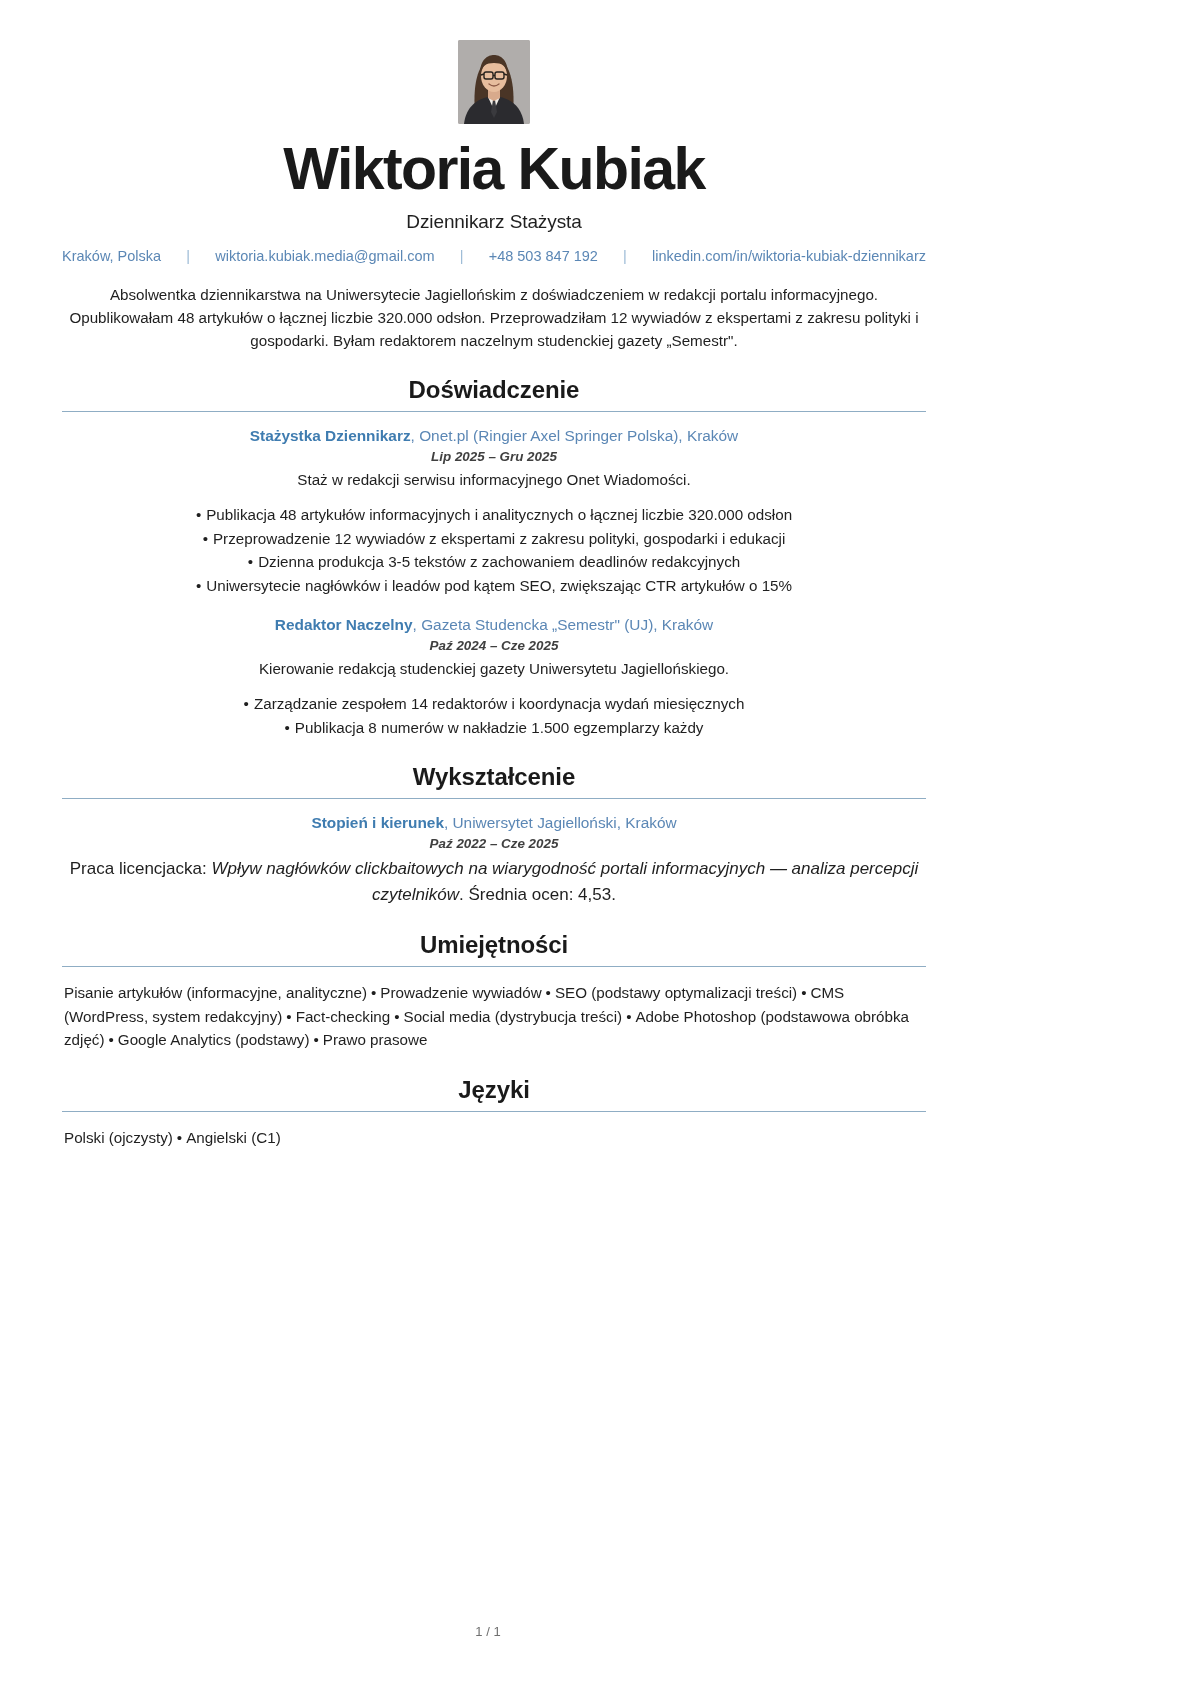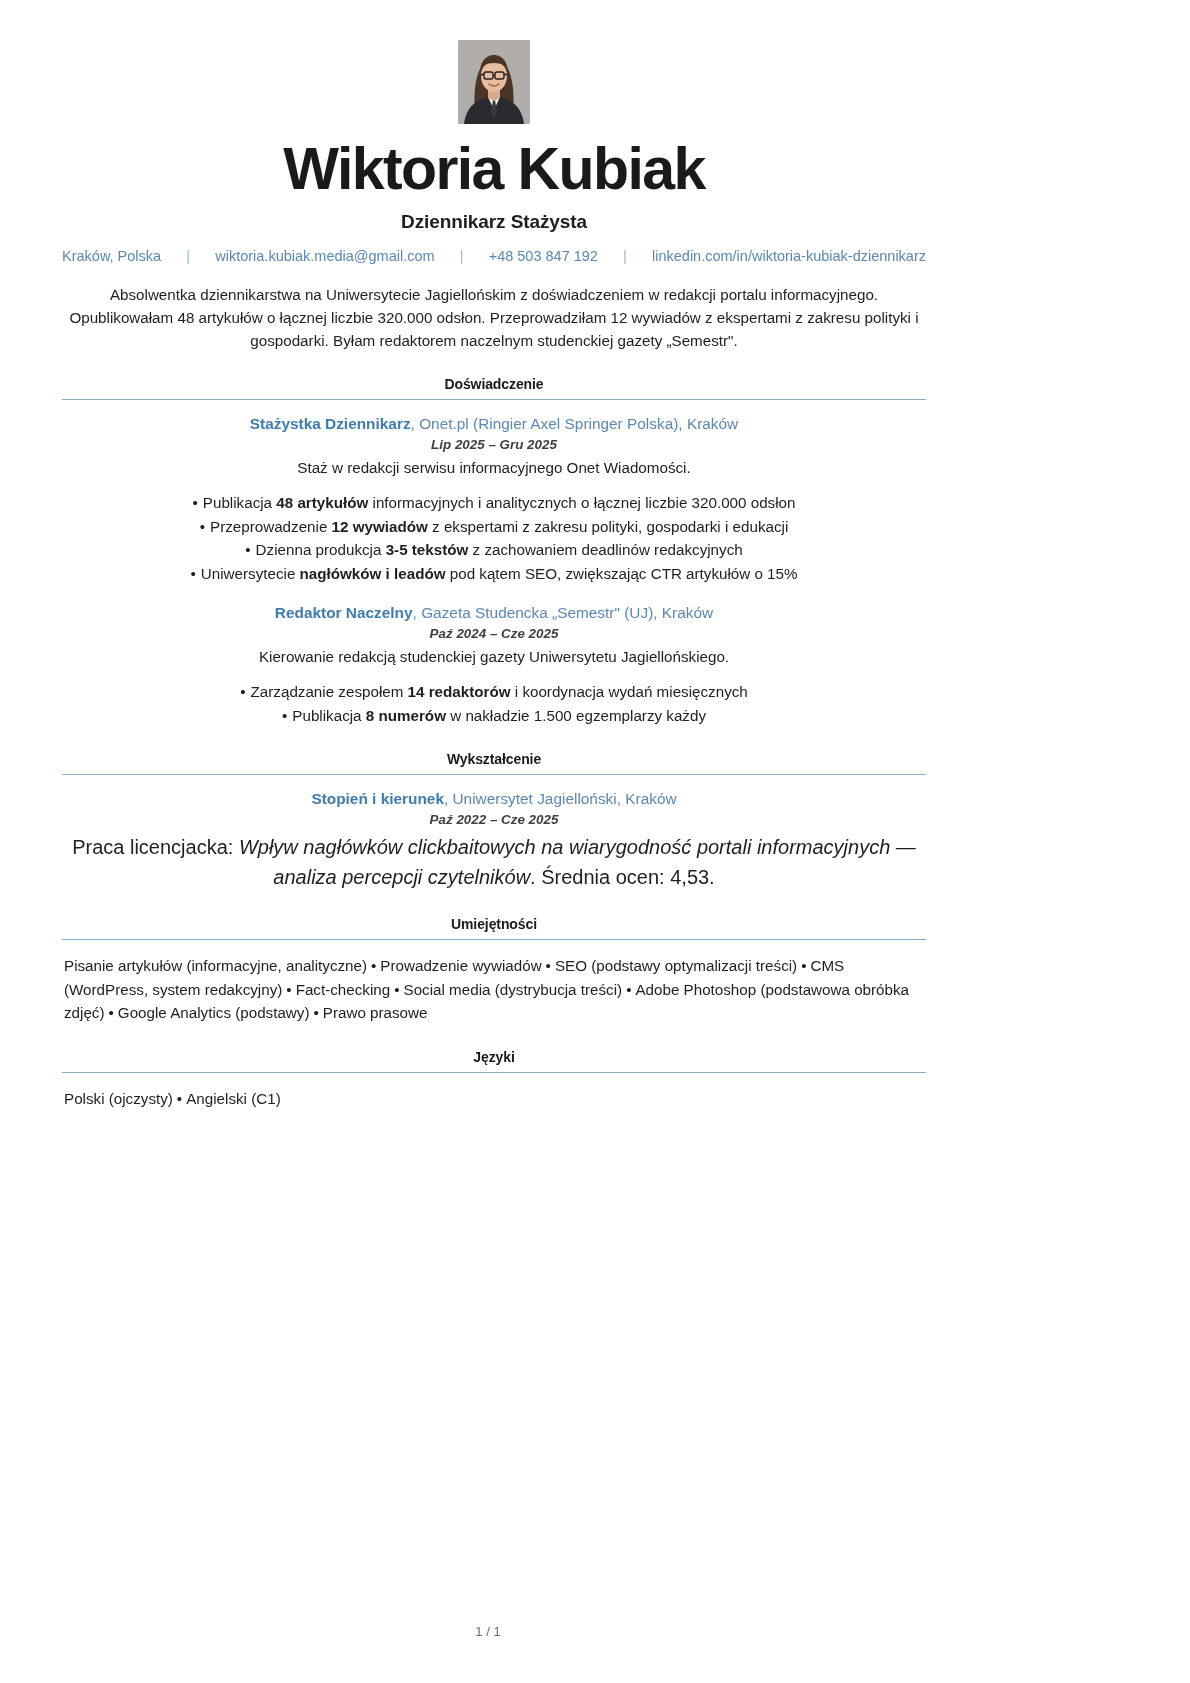--- a/index.html
+++ b/index.html
@@ -44,21 +44,21 @@
   .full-name {
     font-size: 59px;
     line-height: 1.07;
     font-weight: 700;
     letter-spacing: -1.6px;
     color: #1a1a1a;
     margin: 14px 0 0 0;
   }
   .job-title {
     font-size: 19px;
-    font-weight: 700;
+    font-weight: 400;
     color: #1f1f1f;
     margin: 10px 0 0 0;
     letter-spacing: -0.1px;
   }
 
   .contact-line {
     margin: 14px 0 0 0;
     font-size: 14.5px;
     color: #5b87b5;
     display: flex;
@@ -80,21 +80,21 @@
     line-height: 1.5;
     color: #1f1f1f;
     text-align: center;
     padding: 0 4px;
   }
 
   
   .section { margin-top: 24px; }
   .section-title {
     text-align: center;
-    font-size: 14px;
+    font-size: 24px;
     font-weight: 700;
     color: #1a1a1a;
     letter-spacing: -0.1px;
     margin: 0 0 7px 0;
   }
   .section-rule {
     height: 1px;
     background: #8fadc4;
     width: 100%;
     margin: 0 0 14px 0;
@@ -135,24 +135,24 @@
   }
   ul.bullets li {
     font-size: 15.2px;
     line-height: 1.55;
     color: #1f1f1f;
   }
   ul.bullets li .dot {
     color: #1f1f1f;
     margin-right: 5px;
   }
-  ul.bullets li b { font-weight: 700; }
+  ul.bullets li b { font-weight: 400; }
 
   .thesis {
-    font-size: 20px;
+    font-size: 17px;
     line-height: 1.5;
     color: #1f1f1f;
     margin-top: 5px;
     text-align: center;
   }
   .thesis i { font-style: italic; }
 
   .inline-list {
     font-size: 15.2px;
     line-height: 1.55;

